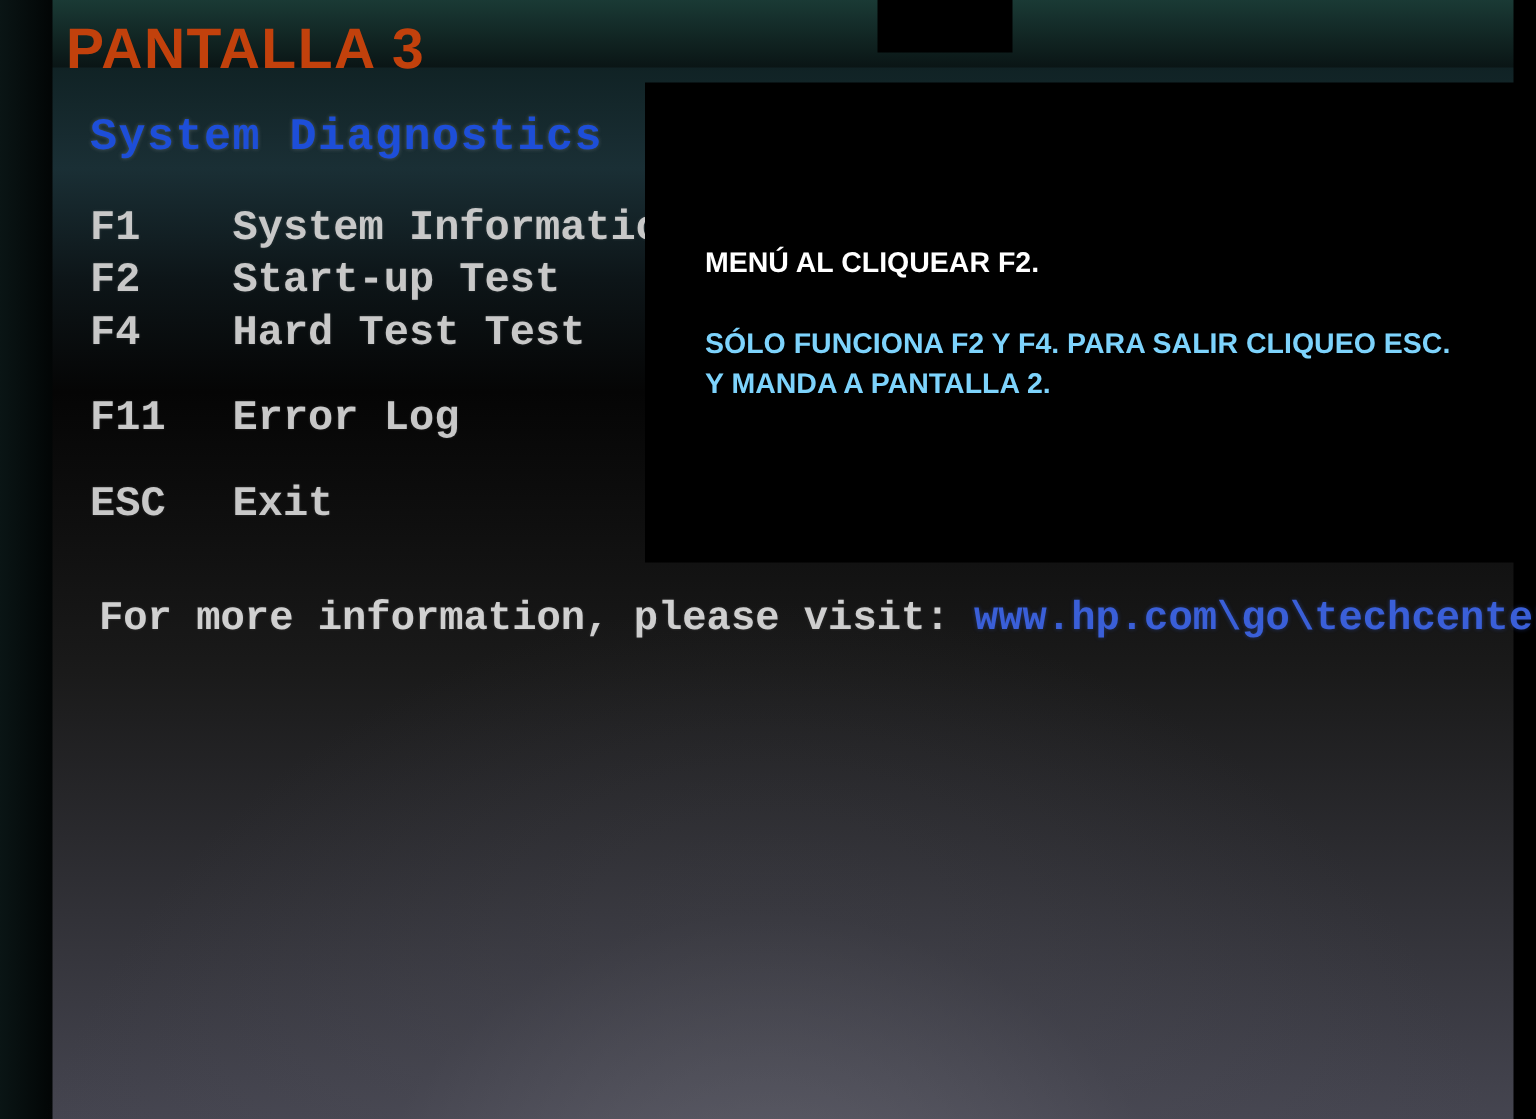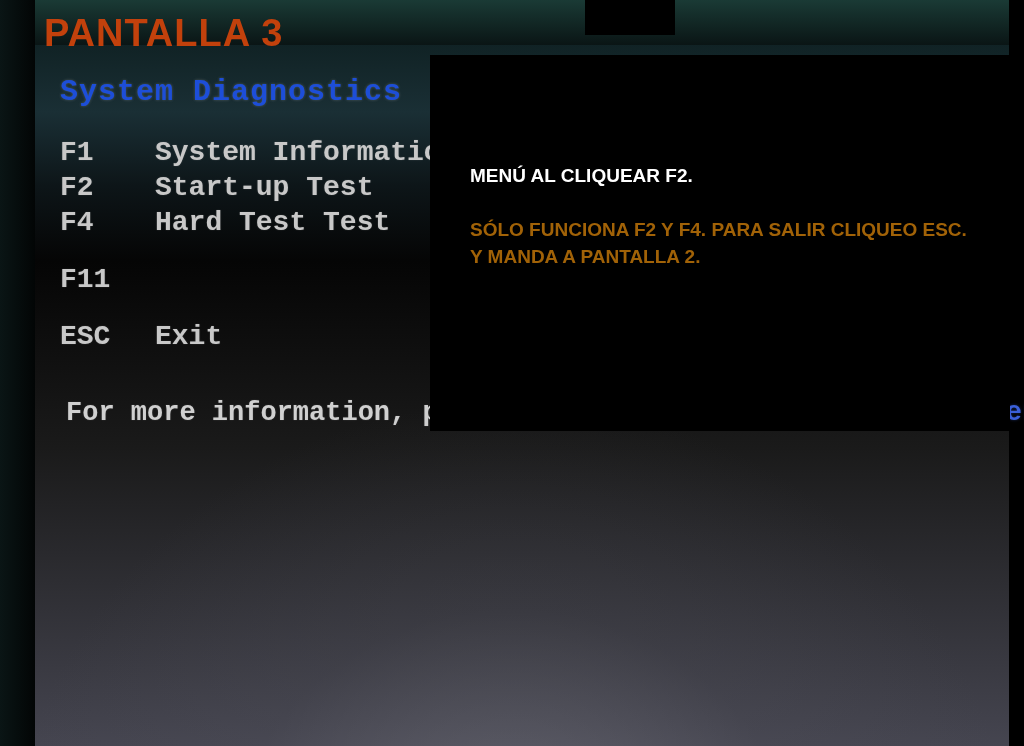--- a/index.html
+++ b/index.html
@@ -129,36 +129,36 @@
       font-size: 27px;
       font-weight: bold;
       text-shadow: 0 0 3px rgba(60,100,220,0.4);
     }
     
     .annotation-box {
       position: absolute;
       top: 55px;
       left: 430px;
       width: 580px;
-      height: 376px;
+      height: 320px;
       background: #000;
       z-index: 8;
       padding: 110px 40px 30px 40px;
     }
     
     .annotation-line1 {
       color: #fff;
       font-family: Arial, sans-serif;
       font-weight: bold;
       font-size: 19px;
       margin-bottom: 30px;
     }
     
     .annotation-line2 {
-      color: #a16207;
+      color: #7dd3fc;
       font-family: Arial, sans-serif;
       font-weight: bold;
       font-size: 19px;
       line-height: 1.4;
     }
     
     .glare {
       position: absolute;
       bottom: 0;
       left: 0;
@@ -192,20 +192,21 @@
   </div>
   <div class="menu-item">
     <span class="menu-key">F4</span>
     <span class="menu-label">Hard Test Test</span>
   </div>
 
   <div class="menu-gap"></div>
 
   <div class="menu-item">
     <span class="menu-key">F11</span>
+    <span class="menu-label">Error Log</span>
   </div>
 
   <div class="menu-gap"></div>
 
   <div class="menu-item">
     <span class="menu-key">ESC</span>
     <span class="menu-label">Exit</span>
   </div>
 </div>
 

